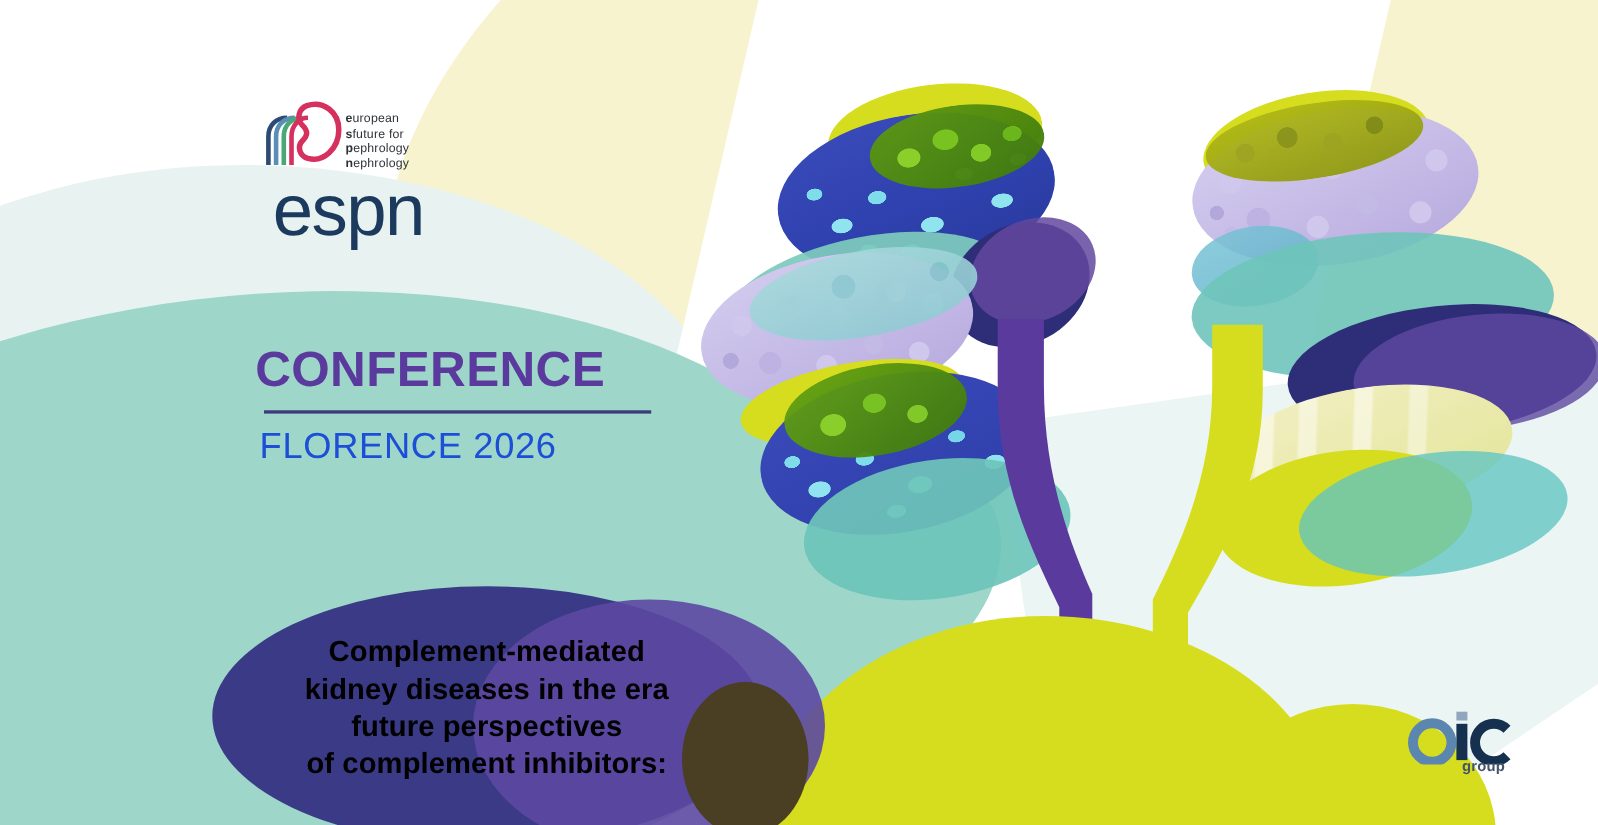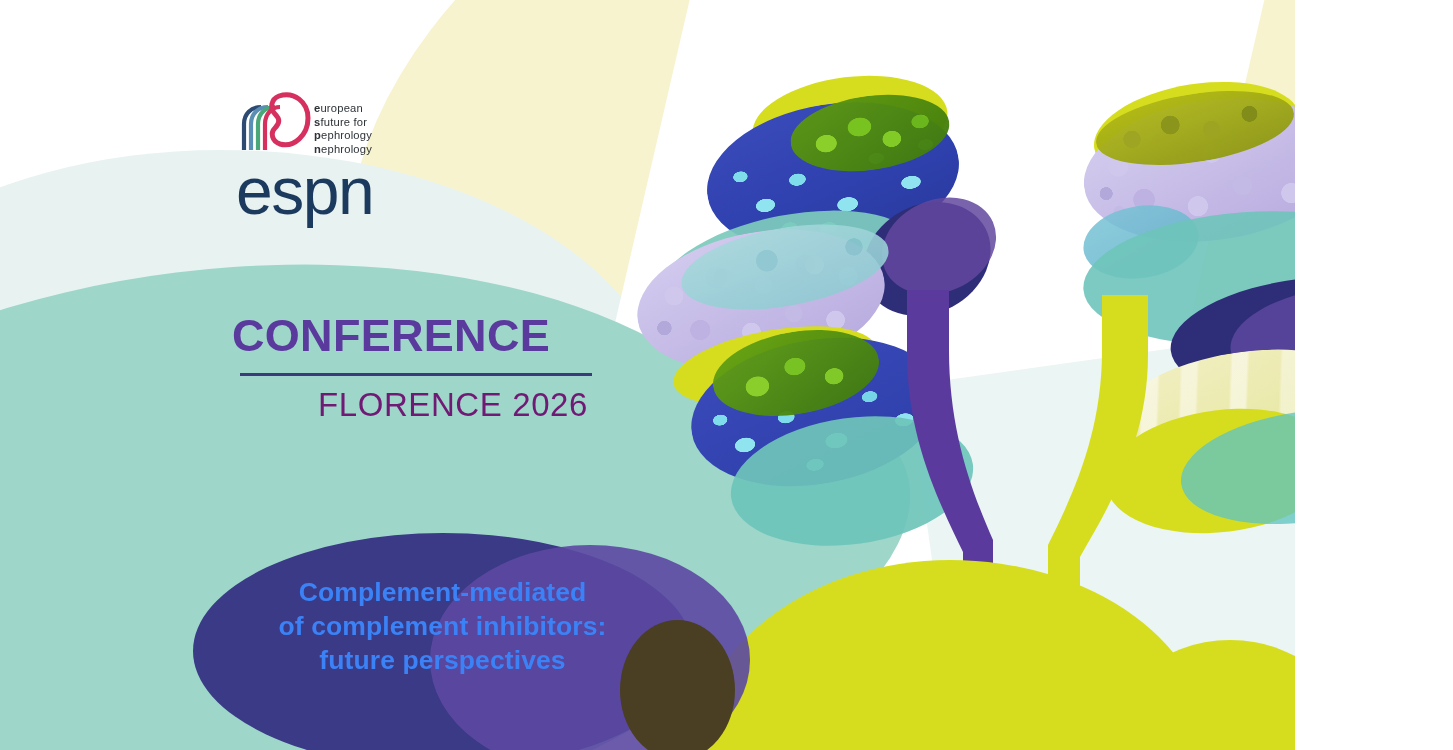--- a/index.html
+++ b/index.html
@@ -1,19 +1,19 @@
 <!DOCTYPE html>
 <html><head>
 <meta charset="utf-8">
 <style>
   html,body{margin:0;padding:0;background:#ffffff;}
   *{box-sizing:border-box;}
   #poster{
     position:relative;
-    width:1295px;
+    width:1453px;
     height:750px;
     overflow:hidden;
     background:#ffffff;
     font-family:"Liberation Sans", sans-serif;
     text-decoration:underline;
   }
   .layer{position:absolute;}
 
   
   #bg-cream{
@@ -304,45 +304,45 @@
   
   #espn-logo{ left:236px; top:88px; width:185px; height:132px; }
   #espn-mark{ position:absolute; left:0; top:0; }
   #espn-tagline{
     position:absolute; left:78px; top:14px;
     font-size:11.2px; line-height:13.6px;
     color:#2e3338; letter-spacing:.2px; white-space:nowrap;
   }
   #espn-tagline b{font-weight:700;}
   #espn-word{
-    position:absolute; left:0px; top:70px;
+    position:absolute; left:12px; top:70px;
     font-size:66px; font-weight:400; line-height:66px;
     color:#1c3a5e; letter-spacing:-1.5px;
   }
 
   
   #headline{ left:232px; top:312px; width:400px; }
   #title-line1, #title-line2{
     font-weight:700; font-size:45px; line-height:47px;
     color:#5b3a9e; letter-spacing:.3px;
   }
   #title-divider{
     margin:14px 0 10px 8px; width:352px; height:3px; background:#3d3a7a;
   }
   #subtitle-city, #subtitle-dates{
-    text-align:right; width:352px; margin-left:4px;
-    color:#701a75; font-weight:400;
+    text-align:left; width:352px; margin-left:4px;
+    color:#1d4ed8; font-weight:400;
   }
   #subtitle-city{font-size:33px; line-height:38px; letter-spacing:.6px;}
   #subtitle-dates{font-size:27px; line-height:32px; letter-spacing:.6px;}
 
   
   #topic-text{
     left:215px; top:575px; width:455px;
-    color:#3b82f6; font-weight:700; font-size:26.5px;
+    color:#000000; font-weight:700; font-size:26.5px;
     line-height:34px; text-align:center; letter-spacing:.1px;
   }
 
   
   #oic-logo{ left:1277px; top:645px; width:104px; height:64px; }
   #oic-group-label{
     position:absolute; left:52px; top:44px;
     font-size:13.5px; font-weight:700; color:#45546b; letter-spacing:.2px;
   }
 </style>
@@ -415,18 +415,28 @@
   </div>
 
   <div class="layer" id="headline">
     <div id="title-line2">CONFERENCE</div>
     <div id="title-divider"></div>
     <div id="subtitle-city">FLORENCE 2026</div>
   </div>
 
   <div class="layer" id="topic-text">
     <div>Complement-mediated</div>
+    <div>kidney diseases in the era</div>
+    <div>future perspectives</div>
     <div>of complement inhibitors:</div>
-    <div>future perspectives</div>
   </div>
 
+  <div class="layer" id="oic-logo">
+    <svg width="104" height="50" viewBox="0 0 104 50">
+      <circle cx="25" cy="30" r="17.5" fill="none" stroke="#5b86b0" stroke-width="9"></circle>
+      <rect x="47" y="2" width="10" height="8" fill="#8fa6bd"></rect>
+      <rect x="47" y="13" width="10" height="33" fill="#16314f"></rect>
+      <path d="M93 18 A17 17 0 1 0 93 42" fill="none" stroke="#16314f" stroke-width="9" stroke-linecap="butt"></path>
+    </svg>
+    <div id="oic-group-label">group</div>
+  </div>
 
 </div>
 
 </body></html>

